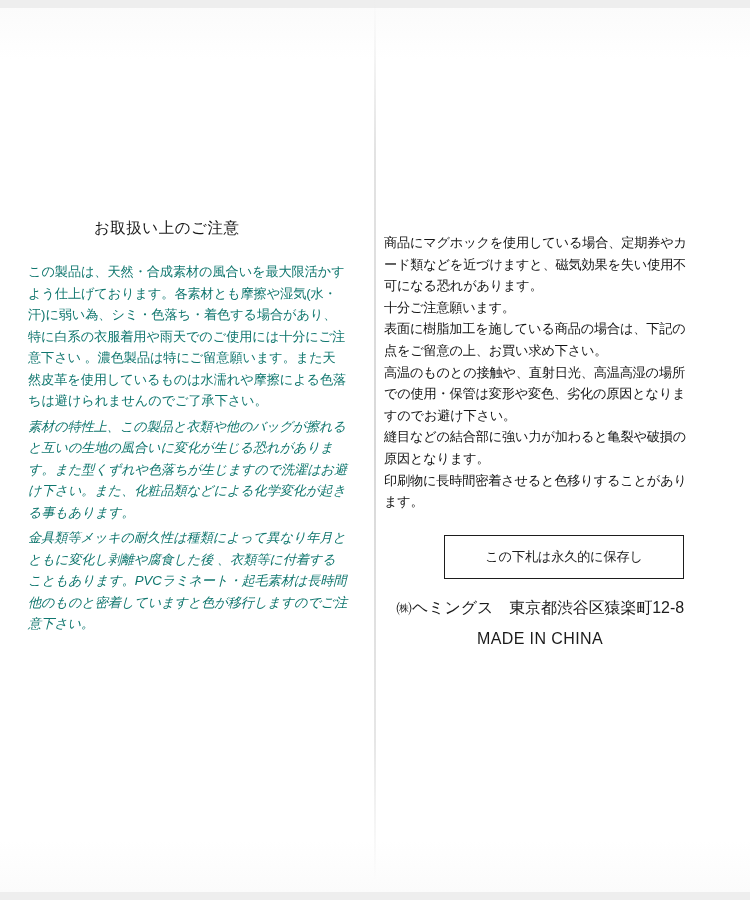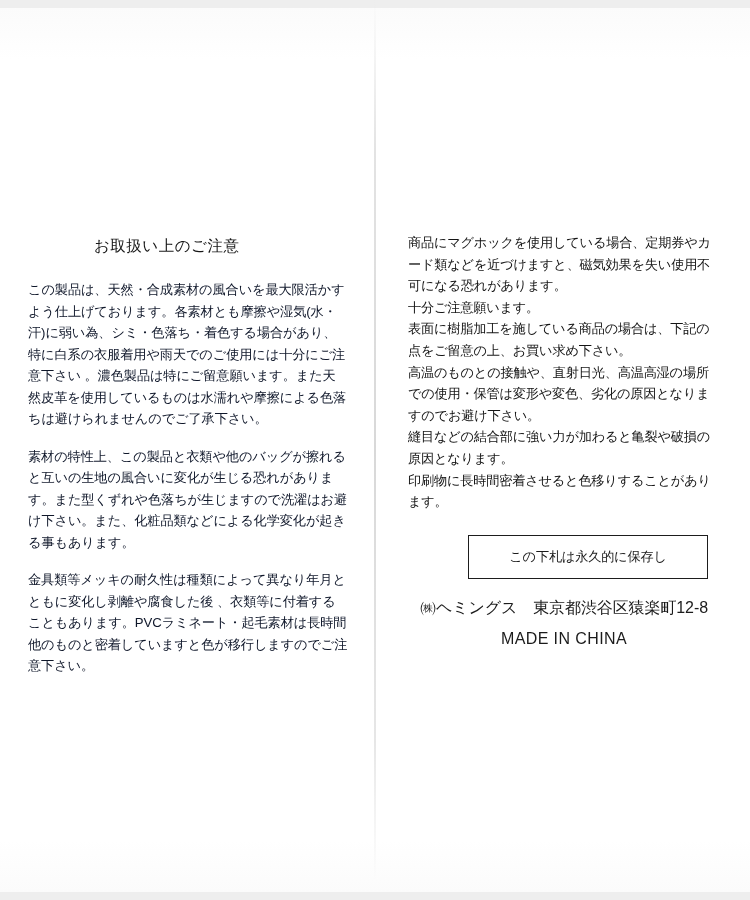--- a/index.html
+++ b/index.html
@@ -58,46 +58,46 @@
       rgba(224,224,224,0.8) 740px,
       rgba(235,235,235,0) 880px);
   }
 
   .panel {
     position: absolute;
     color: #1b1b1b;
   }
   .panel-left {
     left: 28px;
-    top: 236px;
+    top: 218px;
     width: 320px;
   }
   .panel-right {
-    left: 408px;
+    left: 384px;
     top: 232px;
     width: 312px;
   }
 
   .heading {
     font-size: 15.5px;
     letter-spacing: 0.5px;
     margin: 0 0 22px 66px;
     color: #161616;
     font-weight: 400;
   }
 
   .para {
     font-size: 13.2px;
     line-height: 21.5px;
     letter-spacing: -0.1px;
     margin: 0;
-    color: #0f172a;
+    color: #0f766e;
     text-align: left;
   }
-  .para + .para { margin-top: 16px; }
+  .para + .para { margin-top: 4px; font-style: italic; }
 
   .right-para {
     font-size: 13.2px;
     line-height: 21.6px;
     letter-spacing: -0.2px;
     margin: 0;
     color: #141414;
   }
 
   .notice-box {

